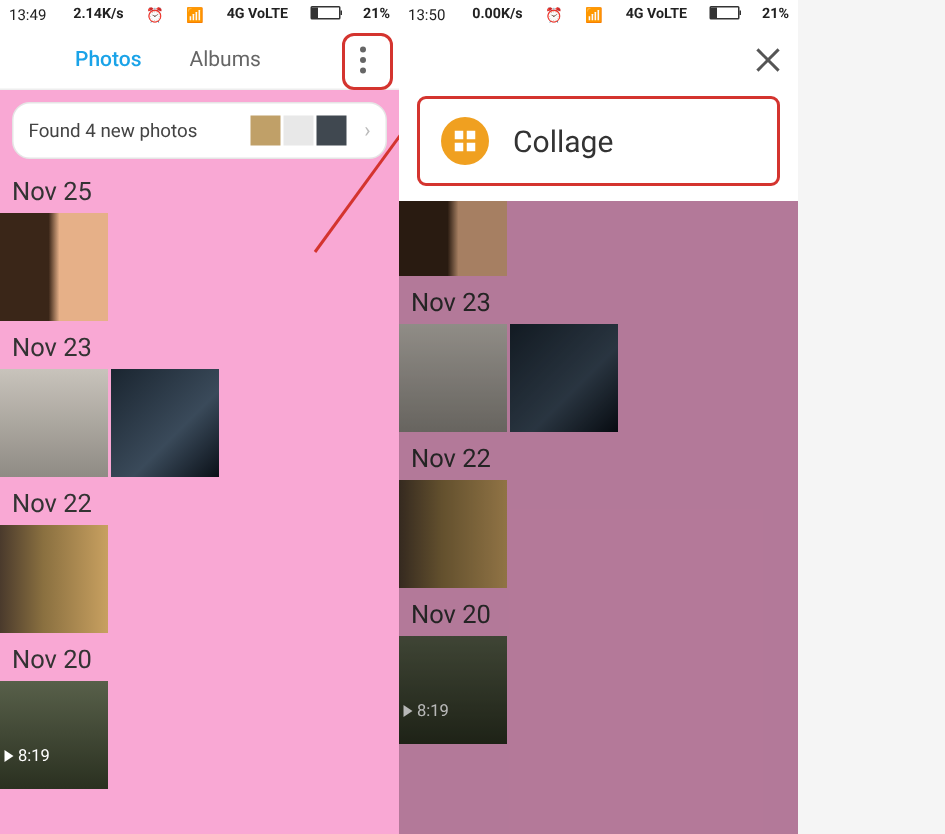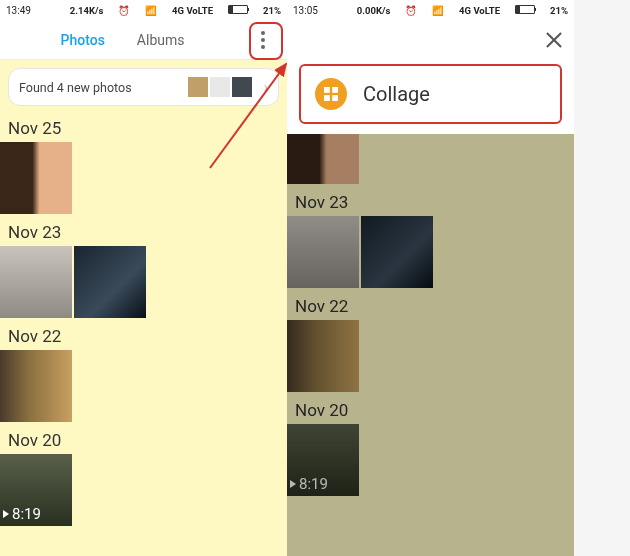--- a/index.html
+++ b/index.html
@@ -6,23 +6,23 @@
   body {
     font-family: -apple-system, BlinkMacSystemFont, "Segoe UI", Roboto, sans-serif;
     background: #f5f5f5;
     width: 630px;
     height: 556px;
     overflow: hidden;
     display: flex;
     position: relative;
   }
   .screen {
-    width: 287px;
+    width: 266px;
     height: 556px;
-    background: #fef9c3;
+    background: #f9a8d4;
     position: relative;
     overflow: hidden;
     flex-shrink: 0;
   }
   .screen.dimmed::after {
     content: "";
     position: absolute;
     inset: 0;
     background: rgba(0,0,0,0.28);
     pointer-events: none;
@@ -110,23 +110,23 @@
     padding: 8px 8px 4px 8px;
   }
   .row { display: flex; gap: 2px; padding: 0 0 0 0; }
   .photo {
     width: 72px; height: 72px;
     background: #888;
     position: relative;
   }
   .video-badge {
     position: absolute;
-    left: 3px; bottom: 3px;
+    left: 3px; bottom: 16px;
     display: flex; align-items: center; gap: 3px;
-    color: #fff; font-size: 15px;
+    color: #fff; font-size: 11px;
   }
   .video-badge .tri {
     width: 0; height: 0;
     border-left: 6px solid #fff;
     border-top: 4px solid transparent;
     border-bottom: 4px solid transparent;
   }
   
   .overlay-panel {
     position: absolute;
@@ -260,21 +260,21 @@
       <marker id="ah" markerWidth="8" markerHeight="8" refX="6" refY="3" orient="auto">
         <path d="M0,0 L7,3 L0,6 Z" fill="#d4342f"></path>
       </marker>
     </defs>
     <line x1="10" y1="110" x2="86" y2="6" stroke="#d4342f" stroke-width="2" marker-end="url(#ah)"></line>
   </svg>
 </div>
 
 <div class="screen dimmed">
   <div class="statusbar" style="z-index:40">
-    <span>13:05</span>
+    <span>13:50</span>
     <div class="right">
       <span>0.00K/s</span>
       <span>⏰</span>
       <span>📶</span>
       <span>4G VoLTE</span>
       <div class="battery">
           <div class="fill"></div>
         </div>
       <span>21%</span>
     </div>

